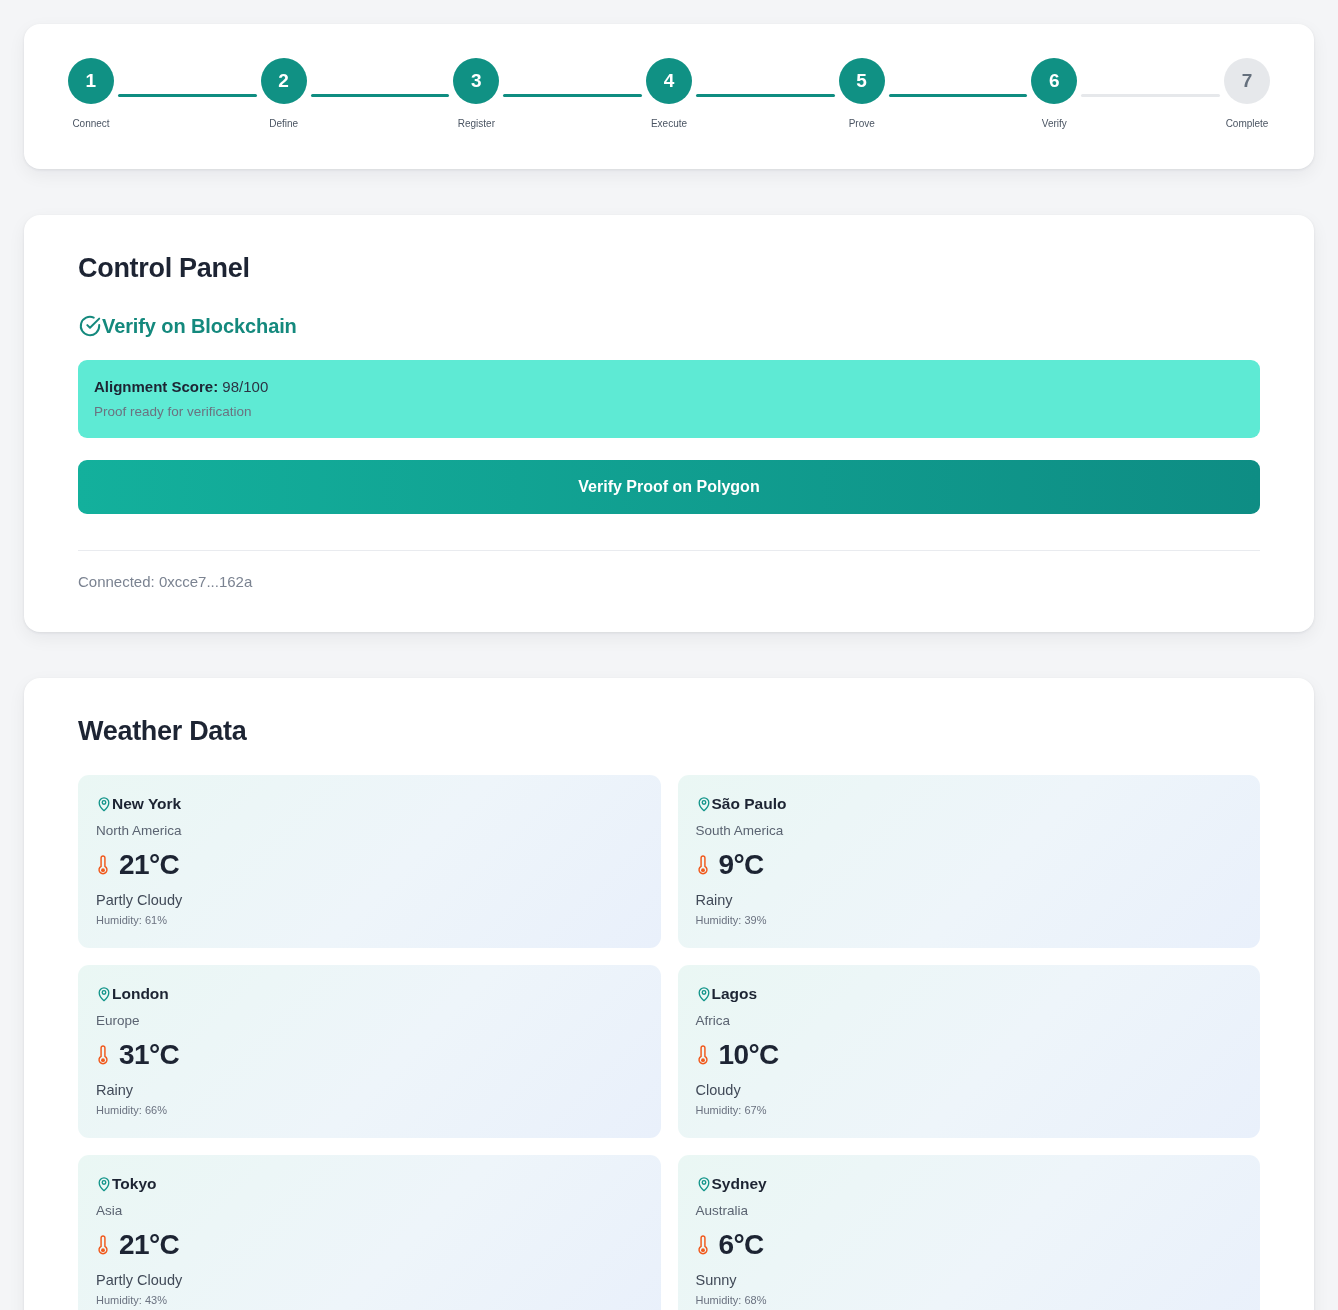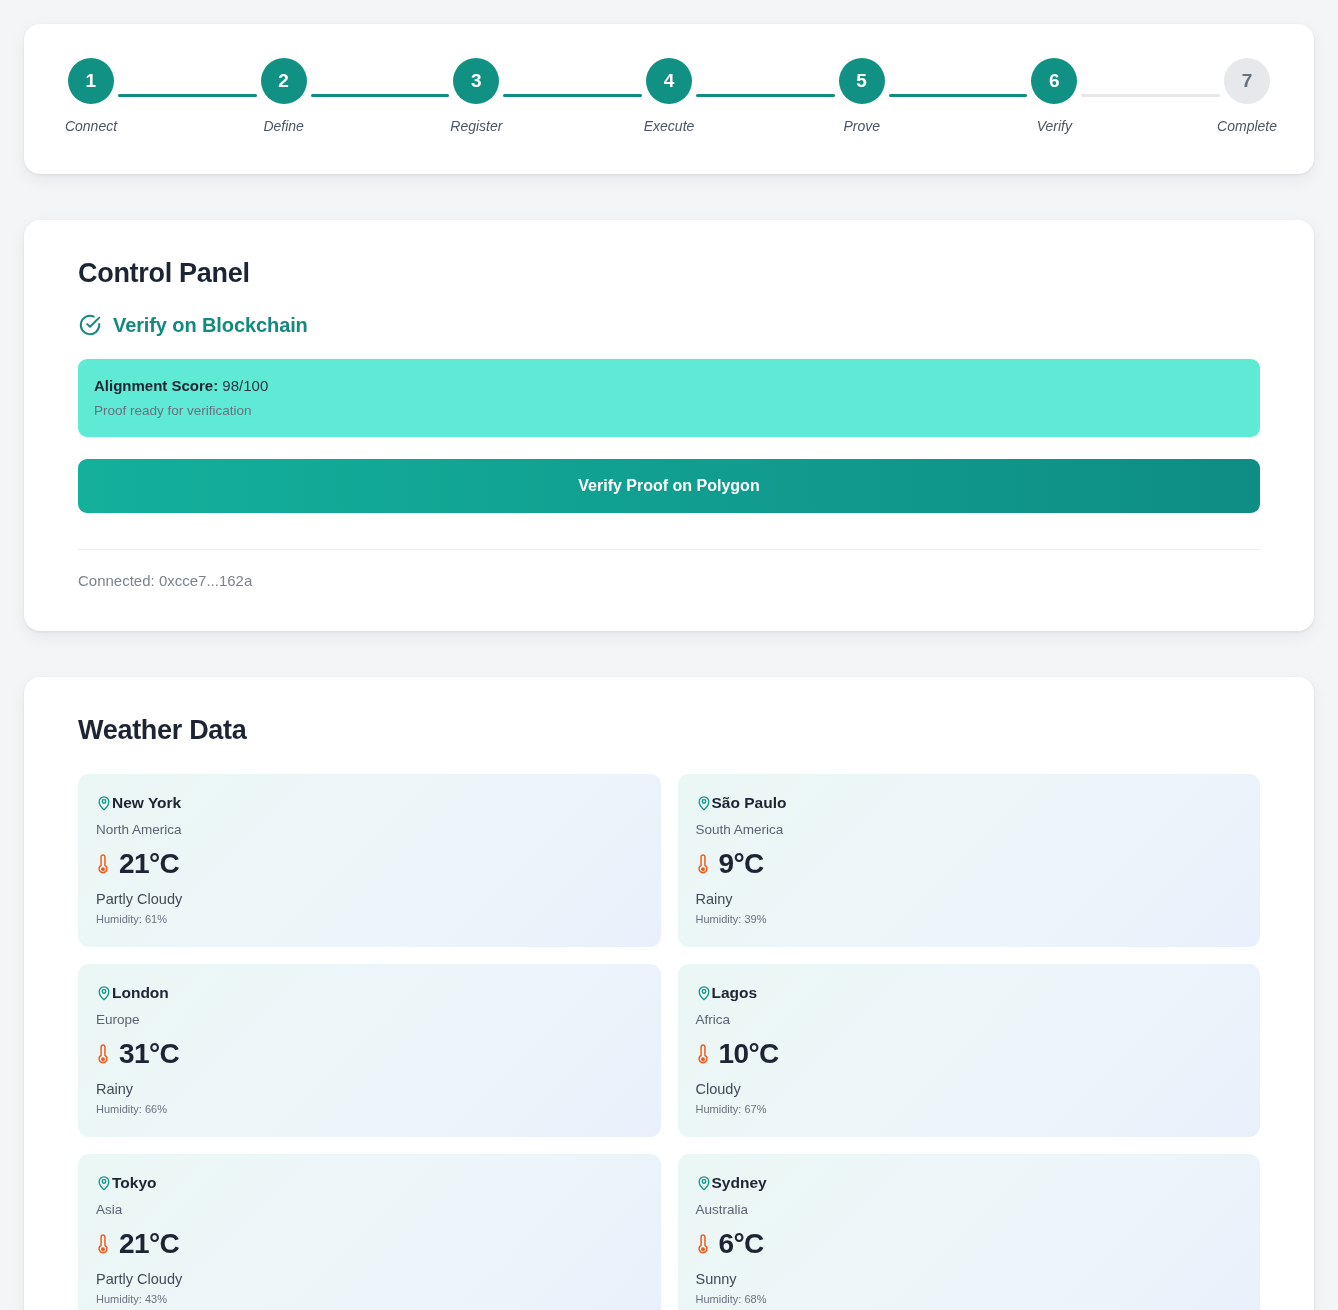--- a/index.html
+++ b/index.html
@@ -50,24 +50,23 @@
     align-items: center;
     justify-content: center;
     font-size: 19px;
     font-weight: 700;
     letter-spacing: .2px;
   }
   .step-circle.active { background: #109184; color: #ffffff; }
   .step-circle.inactive { background: #e6e8eb; color: #65707d; }
   .step-label {
     margin-top: 14px;
-    font-size: 14px;
+    font-size: 10px;
     color: #4b5563;
     white-space: nowrap;
-    font-style: italic;
   }
   .step-connector {
     flex: 1 1 auto;
     height: 3px;
     border-radius: 2px;
     margin-top: 36px;
     min-width: 20px;
   }
   .step-connector.done { background: #0f8d81; }
   .step-connector.todo { background: #e6e8eb; }
@@ -77,22 +76,21 @@
   .panel-title {
     font-size: 27px;
     font-weight: 700;
     color: #1d2433;
     letter-spacing: -0.3px;
     padding-left: 24px;
   }
   .action-row {
     display: flex;
     align-items: center;
-    gap: 11px;
-    margin-top: 24px;
+    margin-top: 30px;
     padding-left: 24px;
   }
   .check-icon { width: 24px; height: 24px; display: block; flex: 0 0 auto; }
   .action-title {
     font-size: 20px;
     font-weight: 700;
     color: #14897d;
     letter-spacing: -0.1px;
   }
   .score-box {

